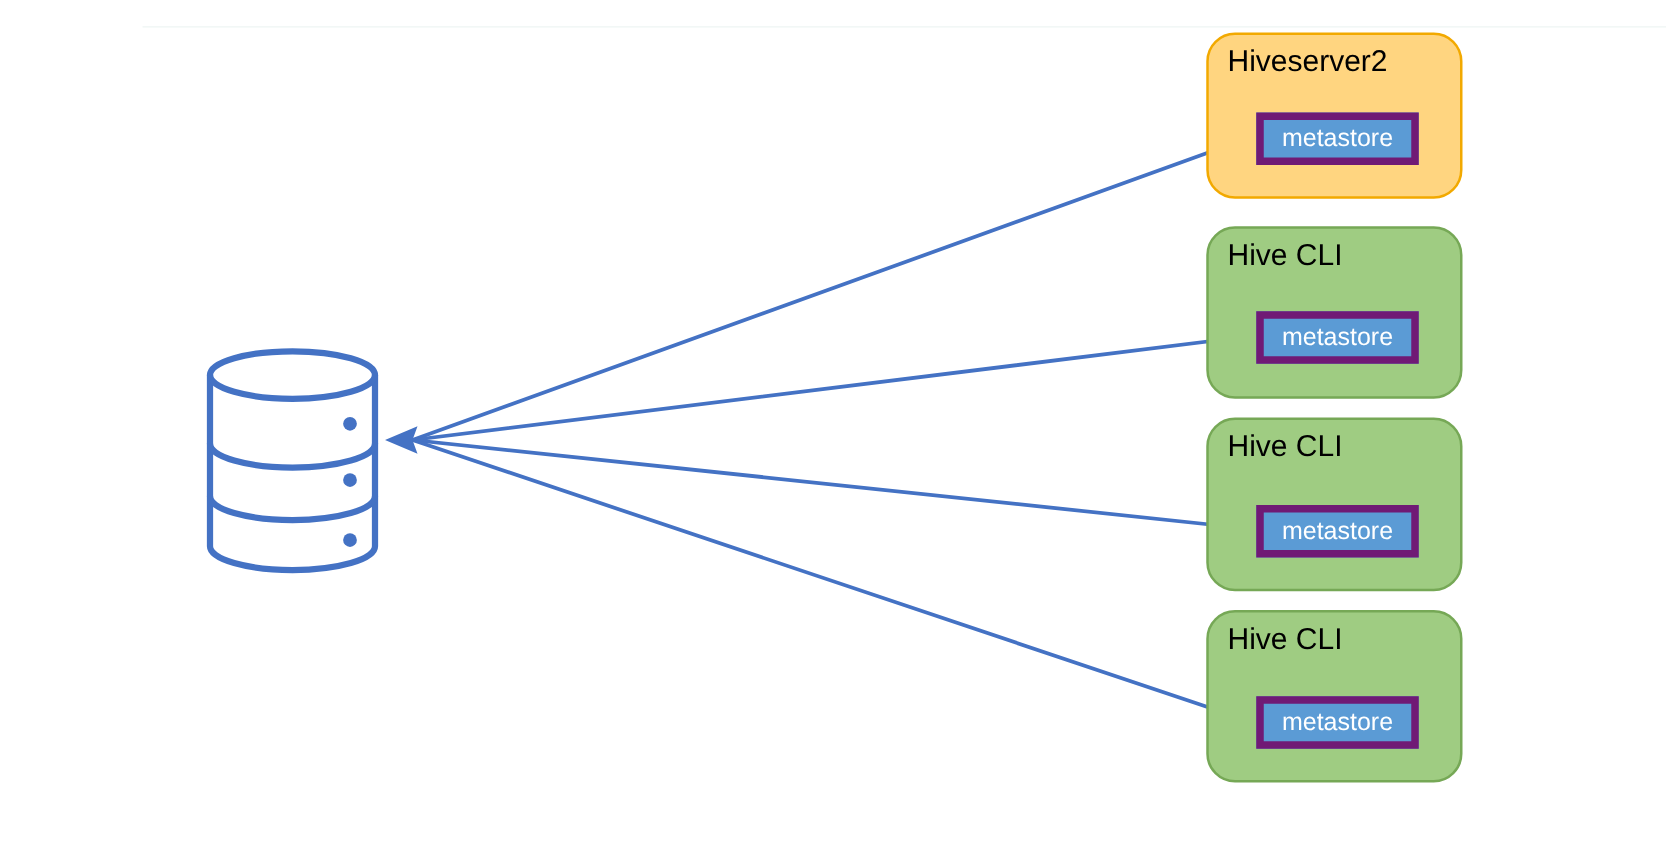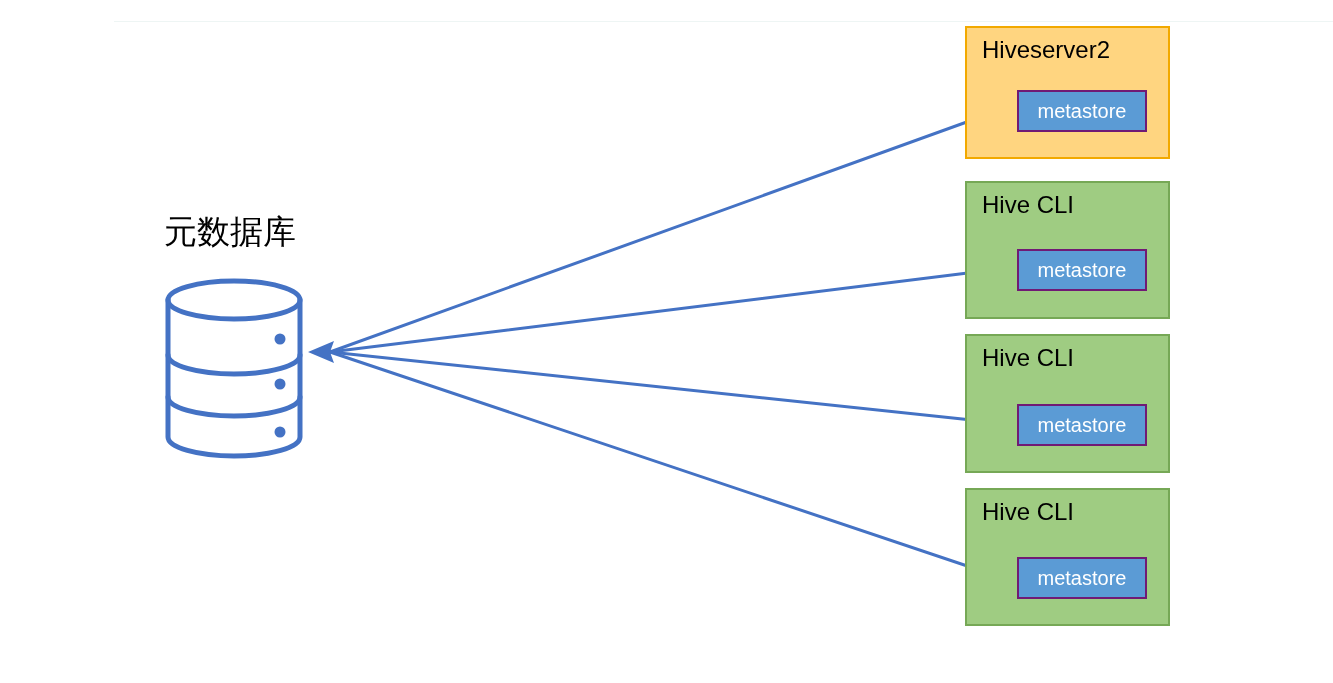--- a/index.html
+++ b/index.html
@@ -37,20 +37,21 @@
     height: 683px;
     pointer-events: none;
   }
 
   
   .node {
     position: absolute;
     box-sizing: border-box;
     border-width: 2px;
     border-style: solid;
+    border-radius: 23px;
   }
   .node-orange {
     background: #FFD580;
     border-color: #F2A900;
   }
   .node-green {
     background: #9FCC82;
     border-color: #76A856;
     padding-left: 29px;
   }
@@ -65,28 +66,27 @@
   }
 
   
   .chip {
     position: absolute;
     box-sizing: border-box;
     left: 38px;
     width: 130px;
     height: 42px;
     background: #5B9BD5;
-    border: 2px solid #701a75;
+    border: 6px solid #701a75;
     color: #ffffff;
     font-size: 20px;
     display: flex;
     align-items: center;
     justify-content: center;
     white-space: nowrap;
-    margin-left: 12px;
   }
 
   
   #node-hiveserver2 { left: 965px; top: 26px;  width: 205px; height: 133px; }
   #node-hivecli-1   { left: 965px; top: 181px; width: 205px; height: 138px; }
   #node-hivecli-2   { left: 965px; top: 334px; width: 205px; height: 139px; }
   #node-hivecli-3   { left: 965px; top: 488px; width: 205px; height: 138px; }
 
   #node-hiveserver2 .chip { top: 62px; }
   #node-hivecli-1 .chip   { top: 66px; }
@@ -132,21 +132,20 @@
 
       <path d="M168,397 A66,19 0 0 0 300,397"></path>
     </g>
     <g fill="#4472C4" stroke="none">
       <circle cx="280" cy="339" r="5.5"></circle>
       <circle cx="280" cy="384" r="5.5"></circle>
       <circle cx="280" cy="432" r="5.5"></circle>
     </g>
   </svg>
 
-  <div class="db-label">元数据库</div>
 
   <div id="node-hiveserver2" class="node node-orange">
     <div class="node-title">Hiveserver2</div>
     <div class="chip">metastore</div>
   </div>
 
   <div id="node-hivecli-1" class="node node-green">
     <div class="node-title">Hive CLI</div>
     <div class="chip">metastore</div>
   </div>

